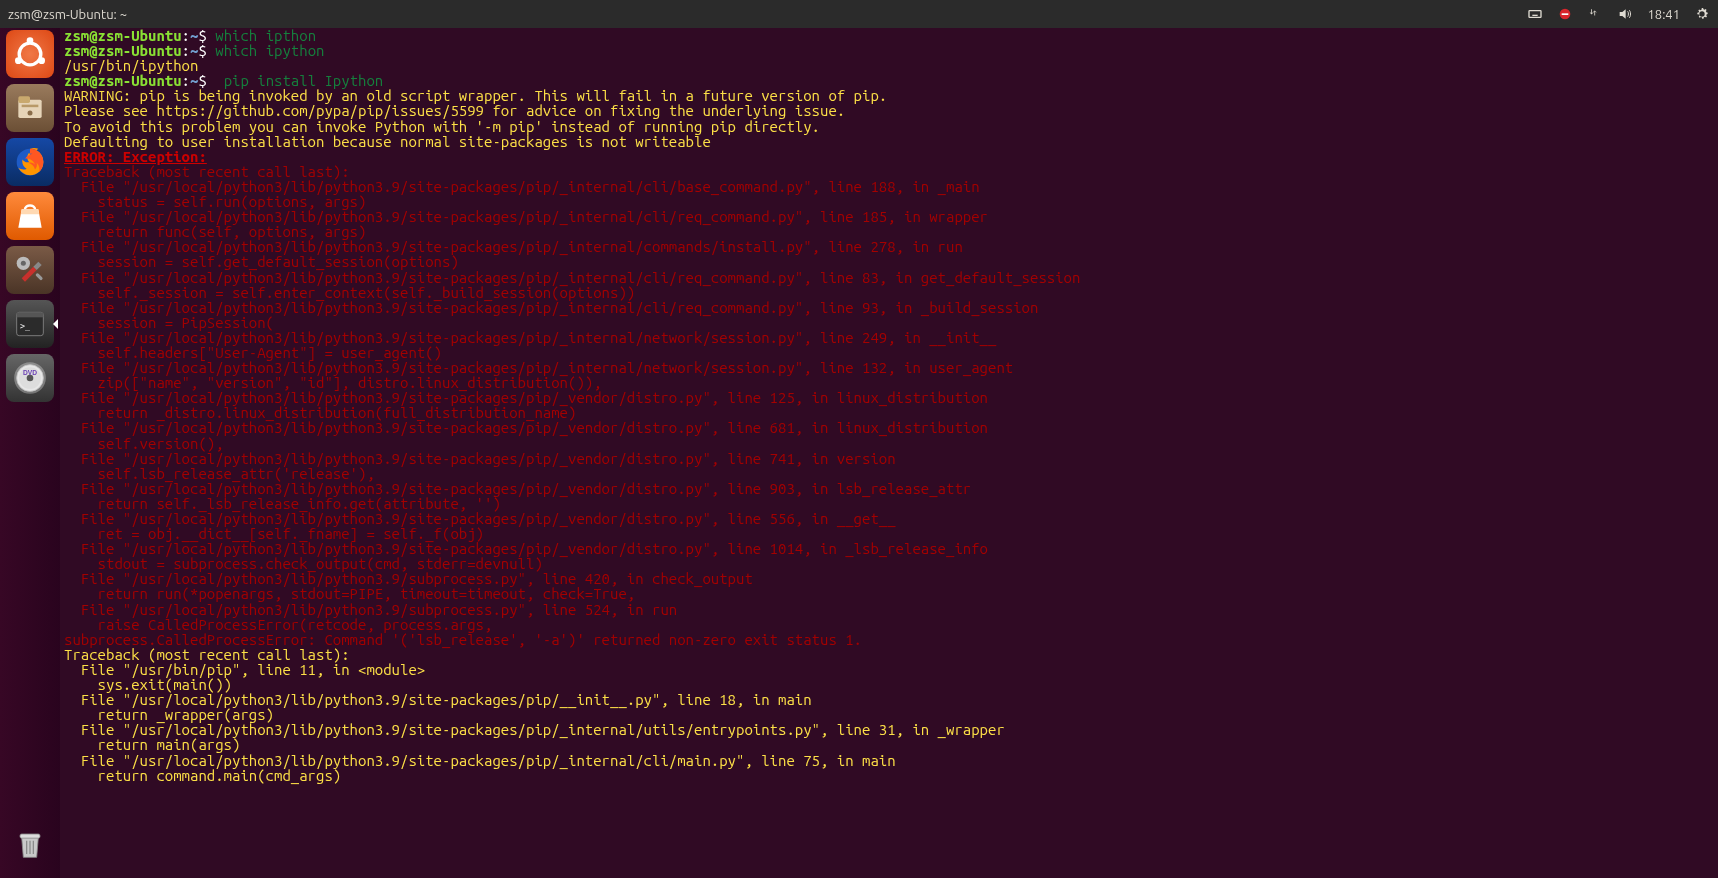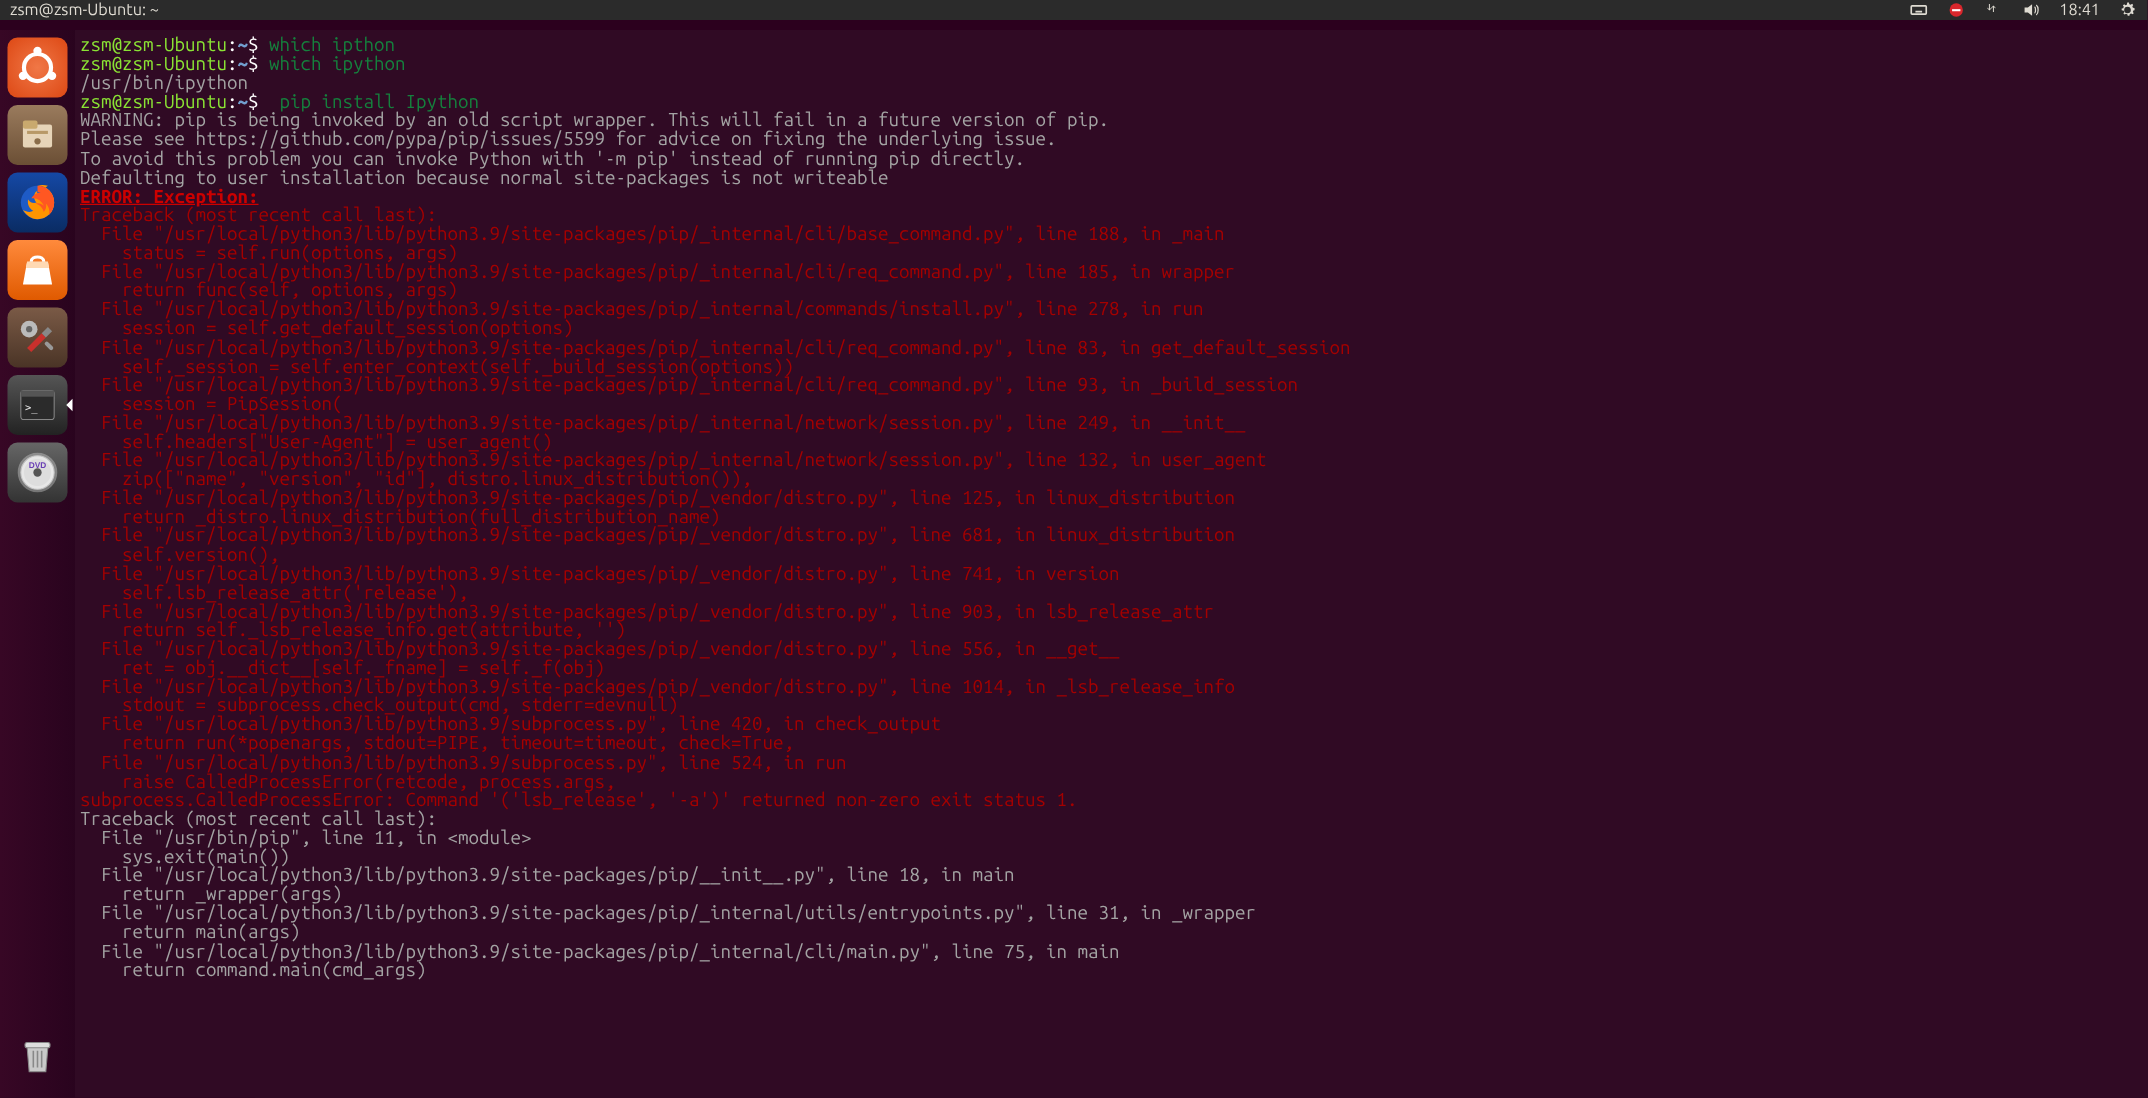--- a/index.html
+++ b/index.html
@@ -6,21 +6,21 @@
 html, body { width: 100%; height: 100%; overflow: hidden; }
 body {
   font-family: "Ubuntu Mono", "DejaVu Sans Mono", monospace;
   background: #2c001e;
   color: #d3d7cf;
 }
 
 
 .top-panel {
   position: absolute; top: 0; left: 0; right: 0;
-  height: 16px;
+  height: 28px;
   background: #2b2b2b;
   color: #dfdbd2;
   display: flex; align-items: center;
   font-family: Ubuntu, sans-serif;
   font-size: 13px;
   padding: 0 8px;
   z-index: 10;
 }
 .top-panel .title { flex: 0 0 auto; }
 .top-panel .spacer { flex: 1; }
@@ -59,25 +59,25 @@
   top: 24px; left: 60px; right: 0; bottom: 0;
   background: #300a24;
   padding: 4px 4px;
   font-family: "Ubuntu Mono", "DejaVu Sans Mono", monospace;
   font-size: 15px;
   line-height: 15.1px;
   white-space: pre;
   overflow: hidden;
 }
 .line { display: block; }
-.prompt-user { color: #8ae234; font-weight: normal; }
+.prompt-user { color: #8ae234; font-weight: bold; }
 .prompt-path { color: #729fcf; font-weight: bold; }
 .prompt-sep  { color: #ffffff; }
 .cmd { color: #15803d; }
-.out { color: #a3a3a3; }
+.out { color: #fde047; }
 .err { color: #cc0000; font-weight: bold; text-decoration: underline; }
 .trace { color: #a40000; }
 
 .app svg { width: 40px; height: 40px; }
 </style>
 </head>
 <body>
 
 <div class="top-panel">
   <span class="title">zsm@zsm-Ubuntu: ~</span>

